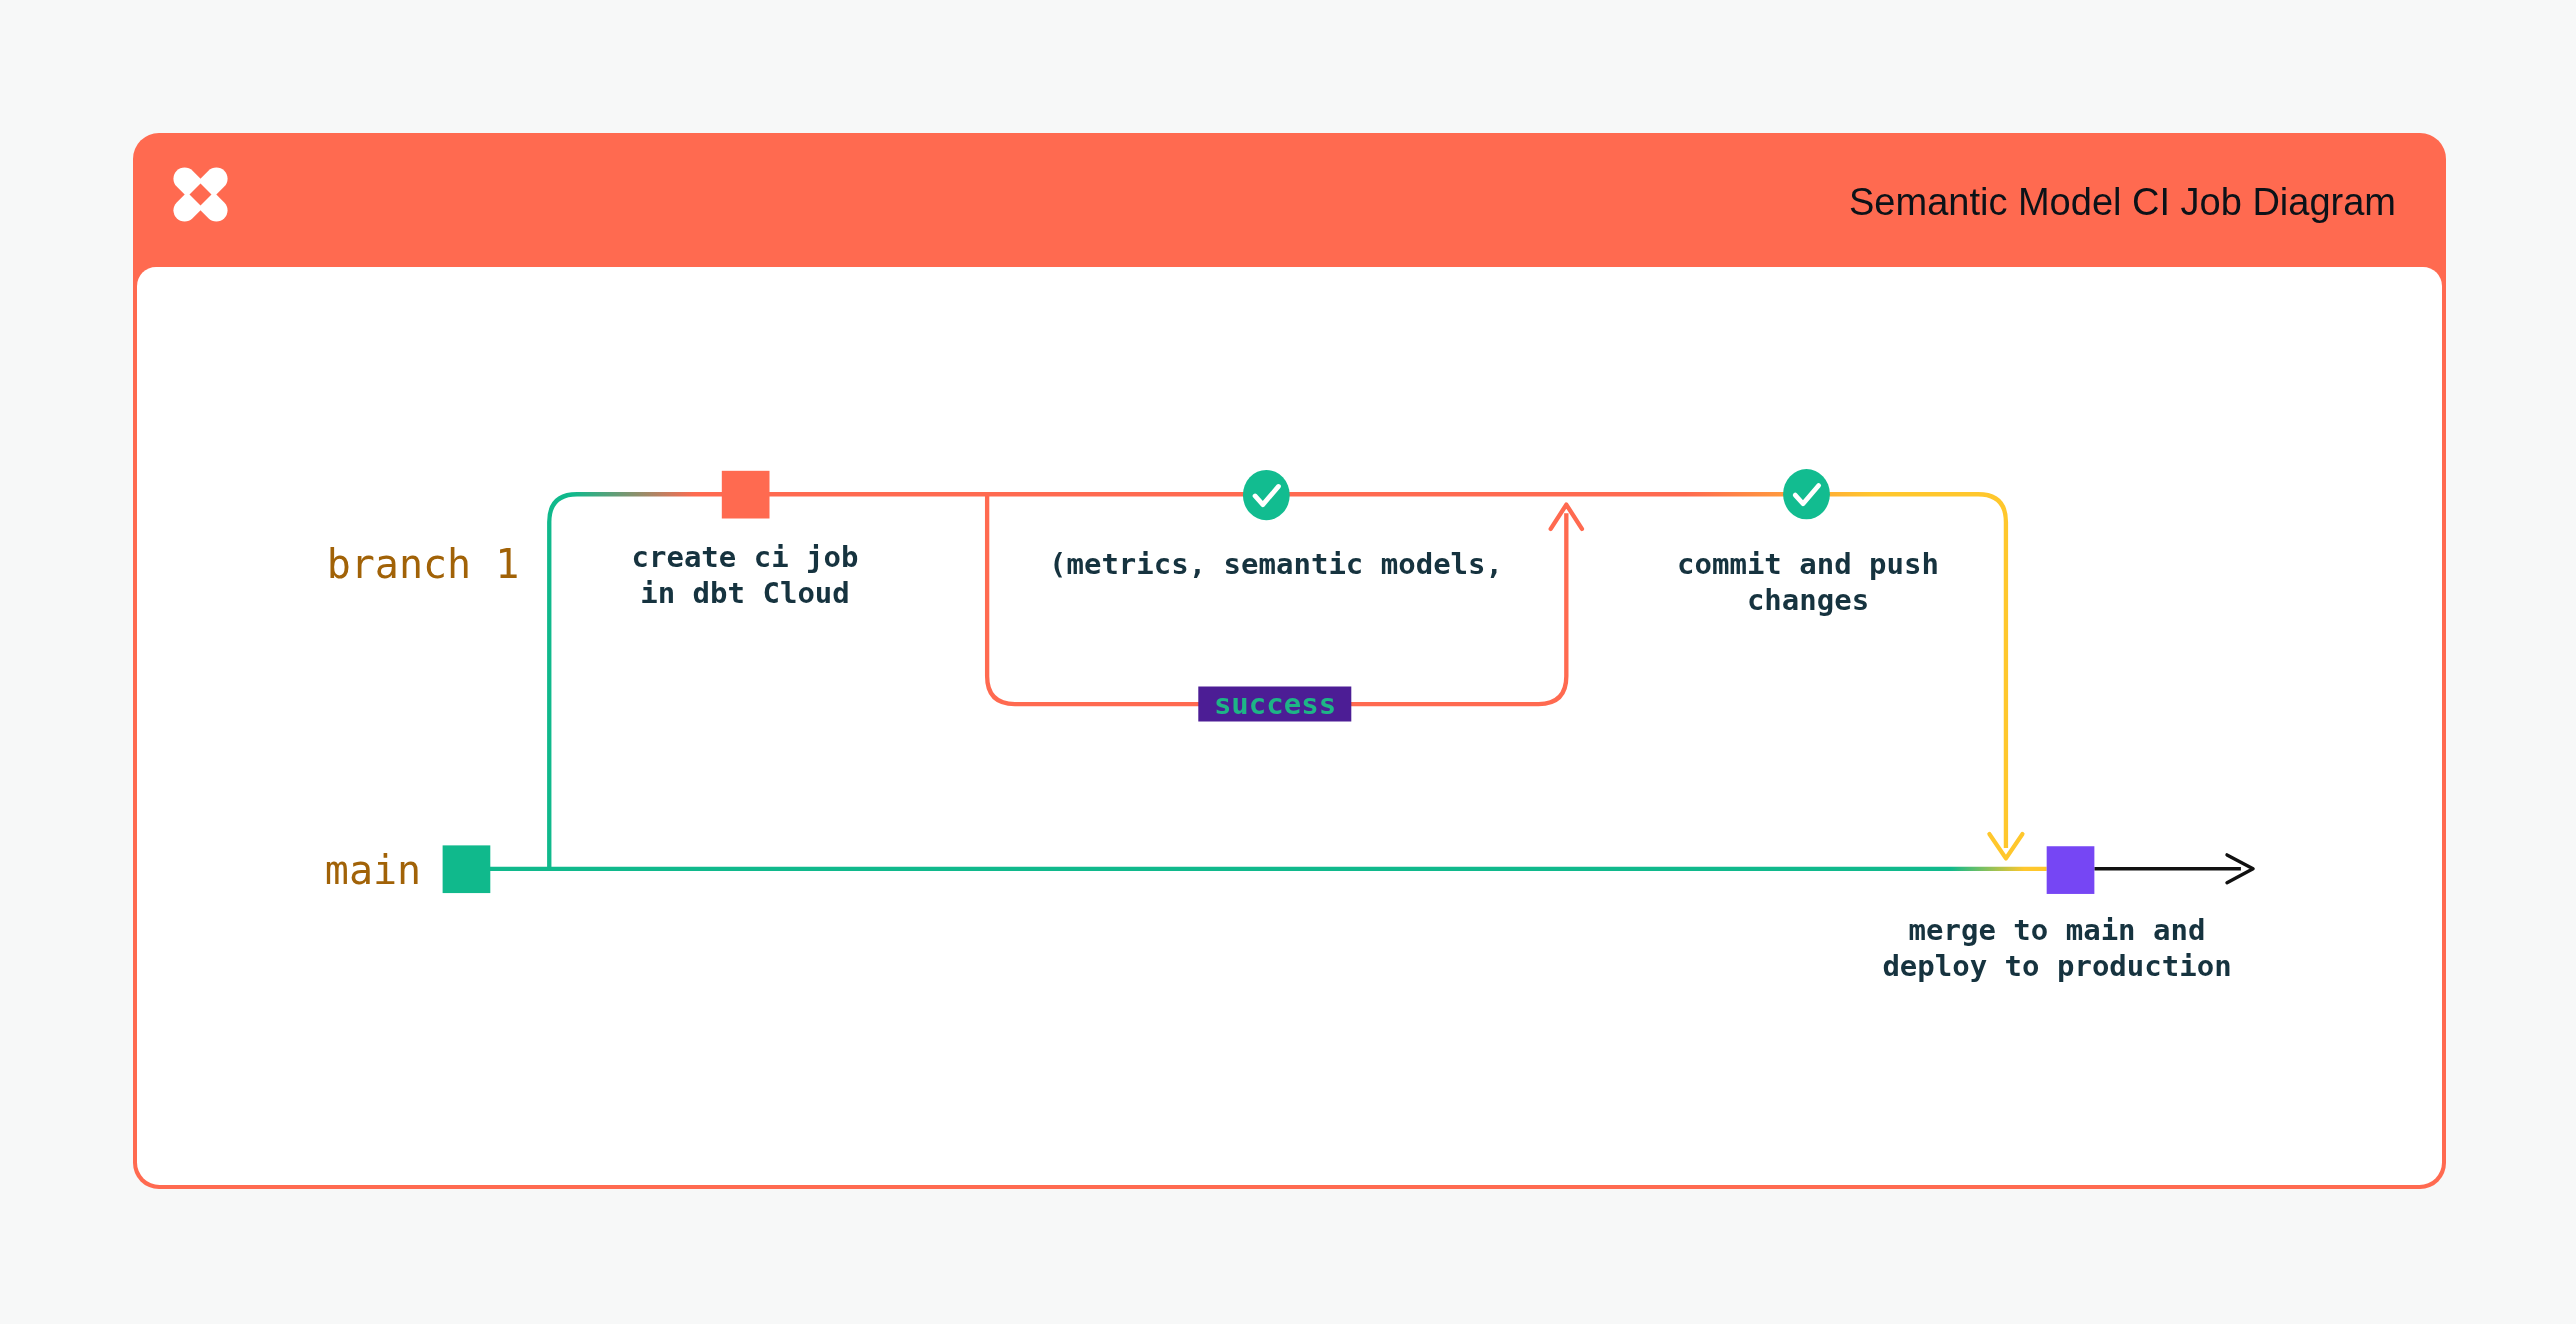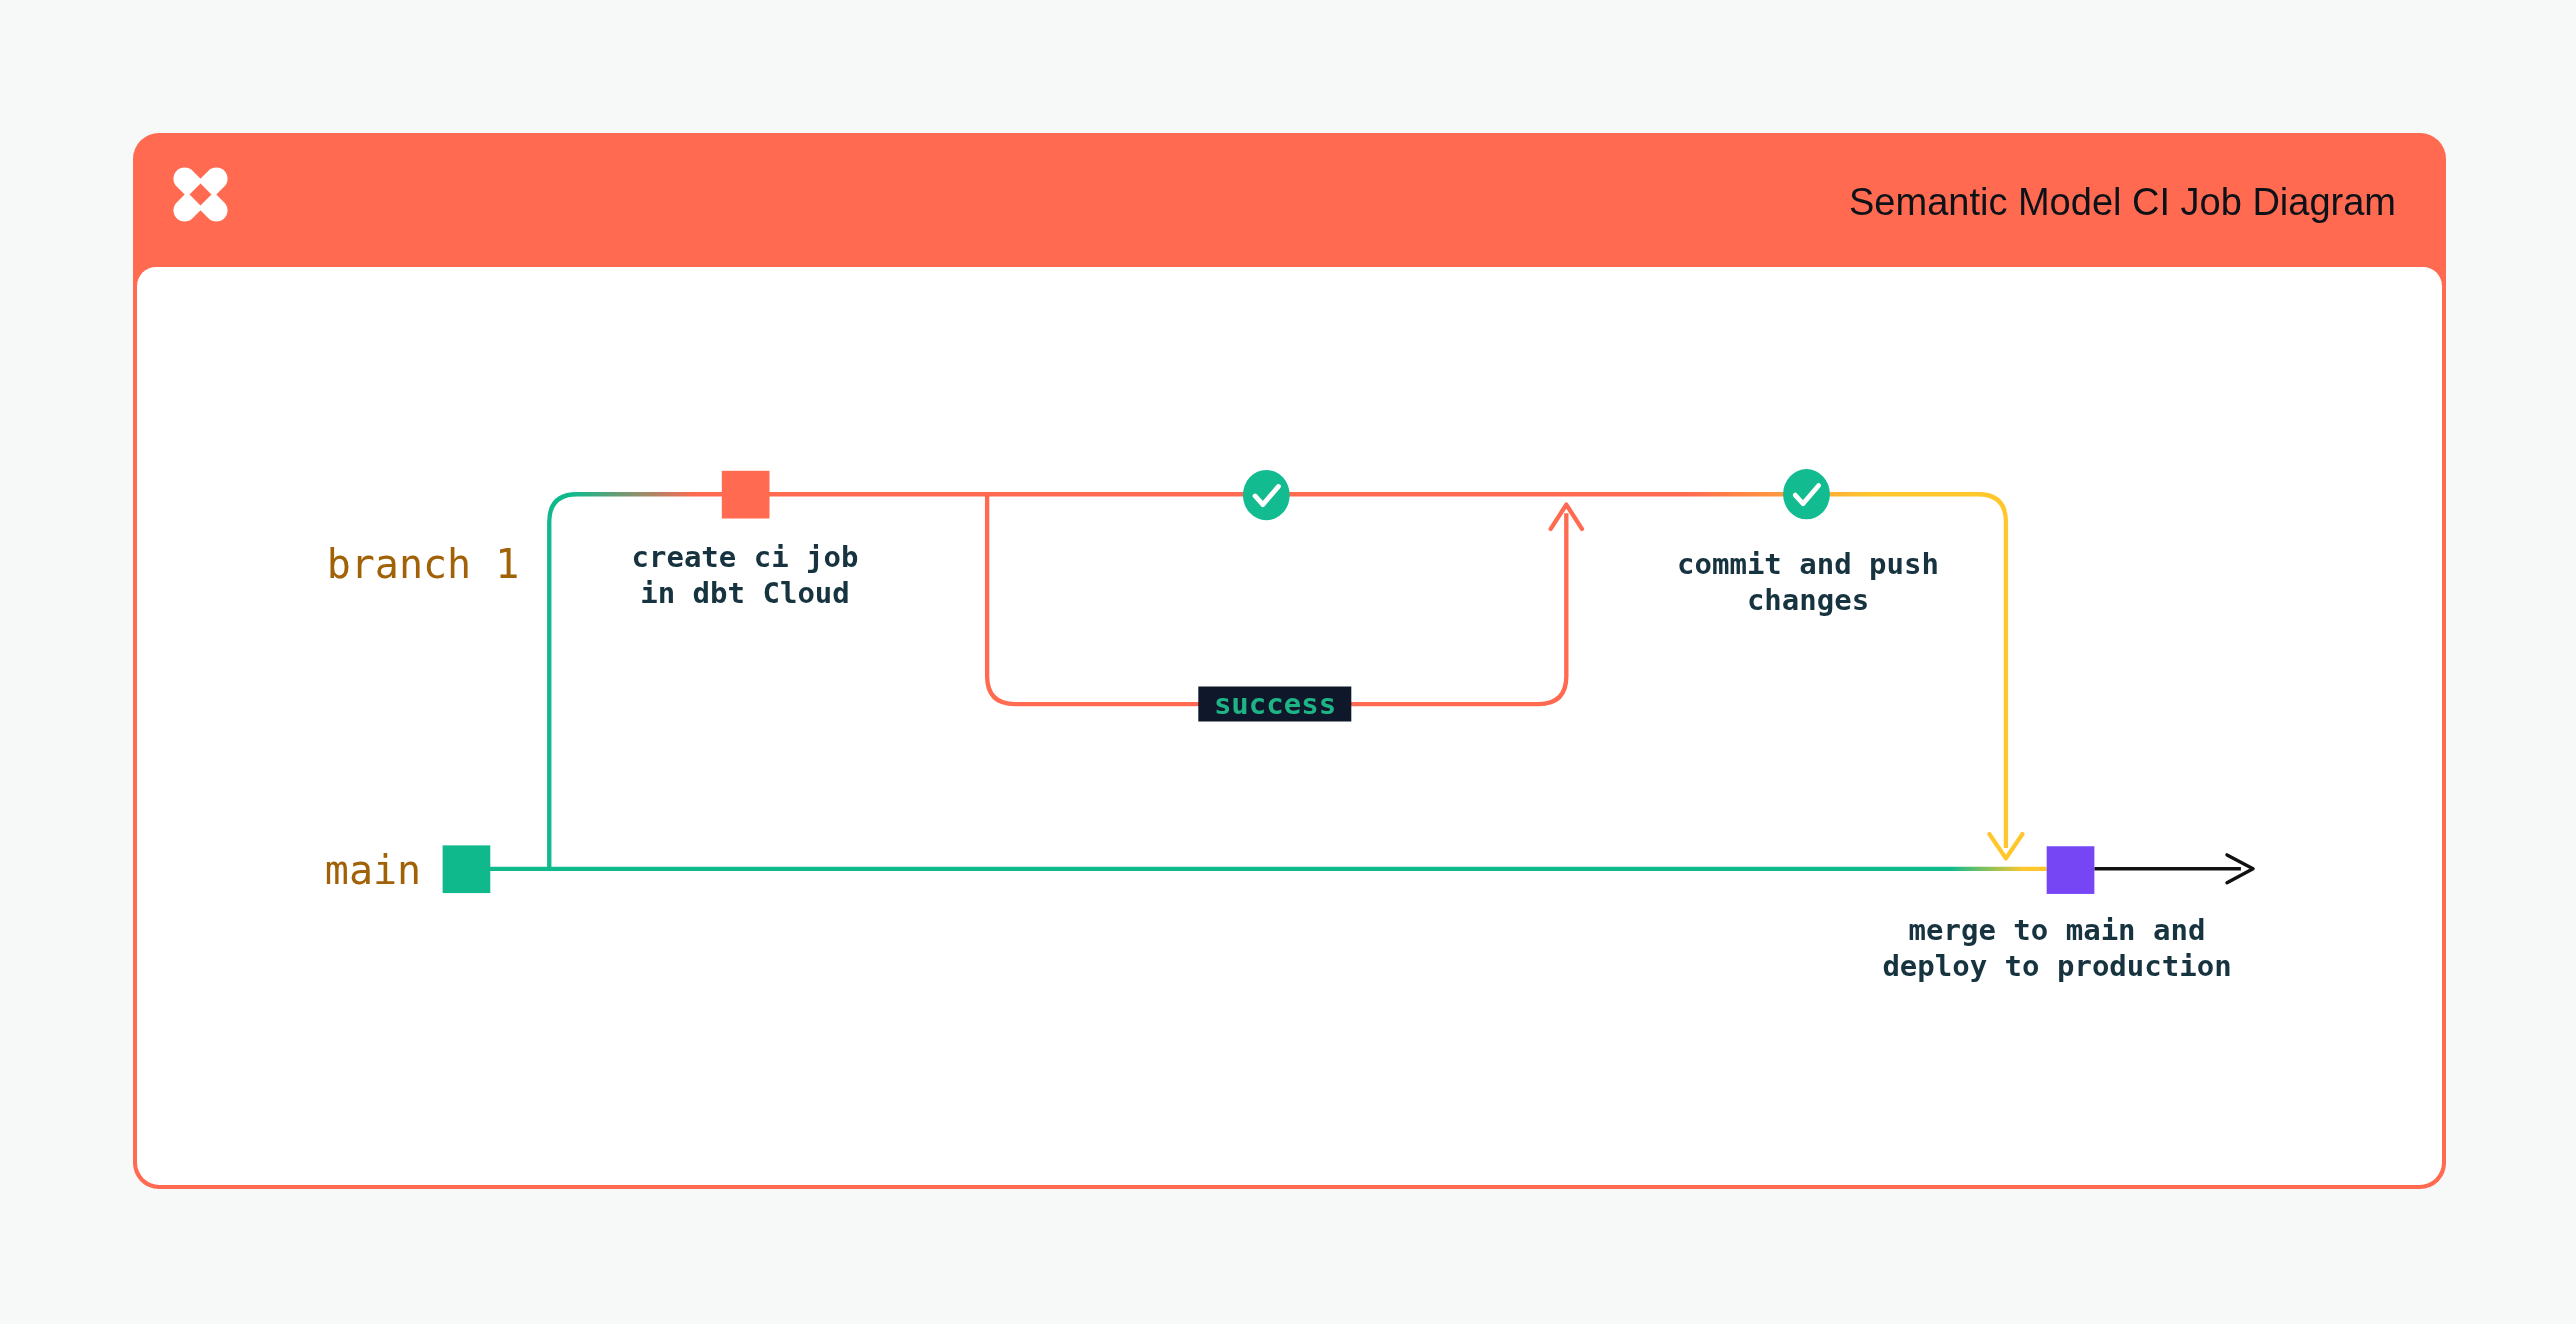--- a/index.html
+++ b/index.html
@@ -69,21 +69,21 @@
     z-index: 4;
     text-align: center;
   }
   .loop-label {
     position: absolute;
     transform: translate(-50%, -50%);
     font-weight: bold;
     font-size: 29px;
     line-height: 35px;
     color: #1EB586;
-    background: #0f172a;
+    background: #4c1d95;
     padding: 0 15.6px;
     white-space: nowrap;
     z-index: 4;
   }
 </style>
 </head>
 <body>
 
 <div class="container">
   <div class="panel"></div>
@@ -140,20 +140,21 @@
 
 <div class="lane-label" style="left:423px; top:541px;">branch 1</div>
 <div class="lane-label" style="left:373px; top:847px;">main</div>
 
 <div class="node-label" style="left:745px; top:539px;">
   <div>create ci job</div>
   <div>in dbt Cloud</div>
 </div>
 
 <div class="node-label" style="left:1276px; top:546px;">
+  <div>(metrics, semantic models,</div>
 </div>
 
 <div class="loop-label" style="left:1275px; top:704px;">success</div>
 
 <div class="node-label" style="left:1808px; top:546px;">
   <div>commit and push</div>
   <div>changes</div>
 </div>
 
 <div class="node-label" style="left:2057px; top:912px;">

